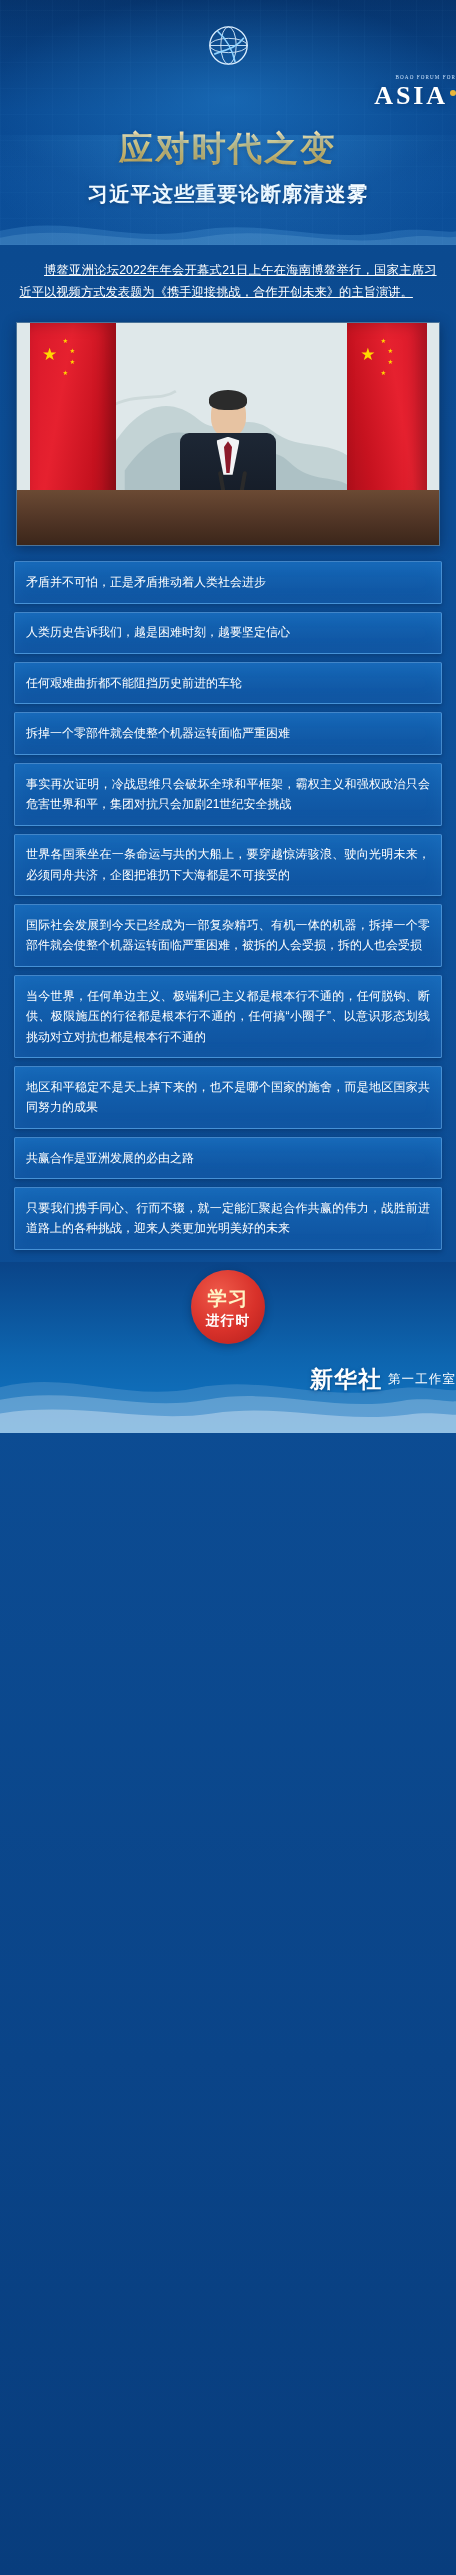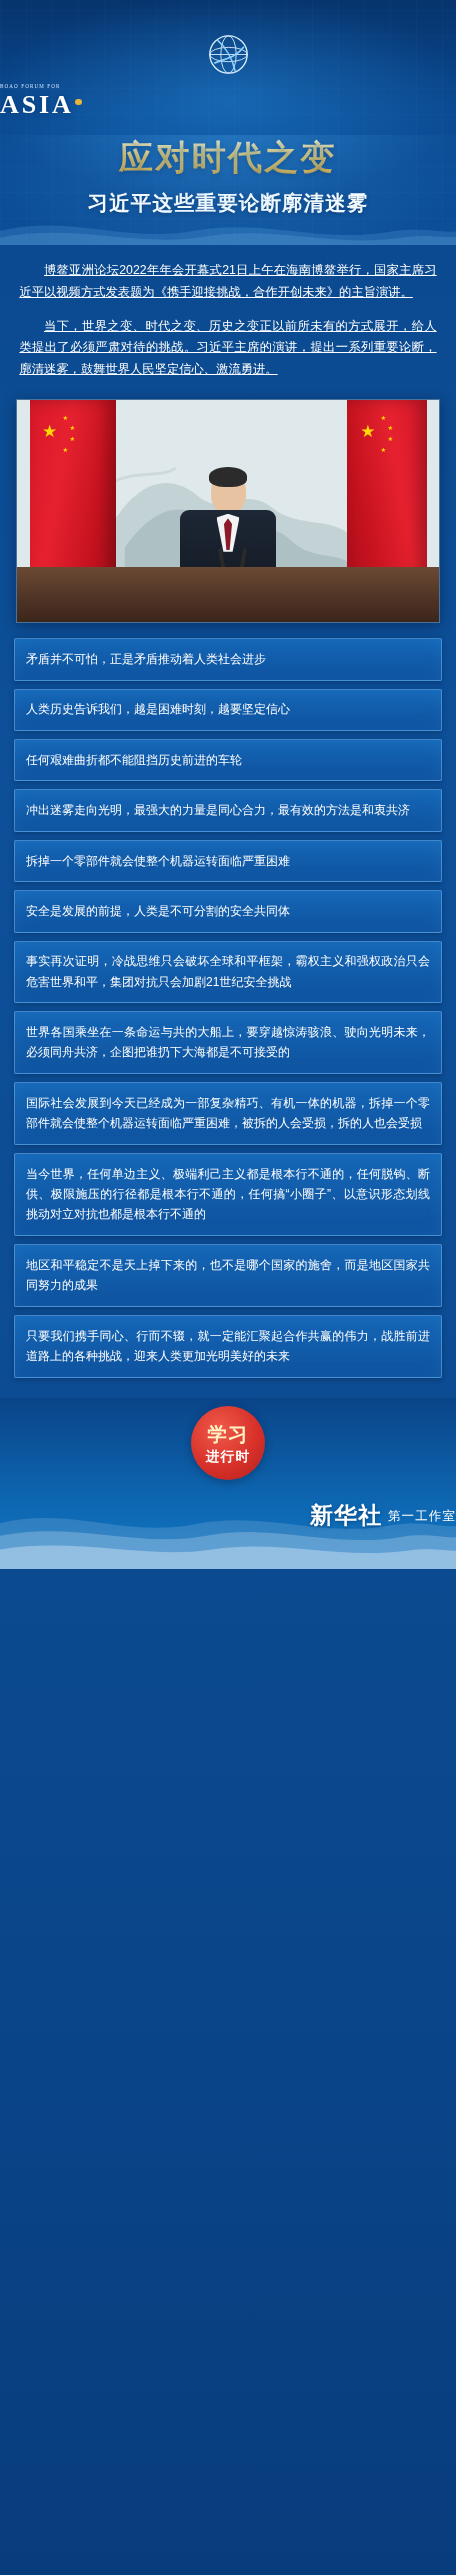--- a/index.html
+++ b/index.html
@@ -39,22 +39,22 @@
   .grid-lines {
     position: absolute;
     inset: 0;
     opacity: 0.25;
     background-image:
       repeating-linear-gradient(90deg, rgba(120,200,255,0.12) 0 0.6px, transparent 0.6px 26px),
       repeating-linear-gradient(0deg, rgba(120,200,255,0.10) 0 0.6px, transparent 0.6px 26px);
   }
   .logo-wrap {
     position: relative;
-    padding-top: 27px;
-    text-align: left;
+    padding-top: 18px;
+    text-align: right;
   }
   .globe-mark {
     width: 55px;
     height: 55px;
     margin: 0 auto;
     display: block;
   }
   .logo-sub {
     margin-top: 1.1px;
     font-size: 5.1px;
@@ -231,21 +231,21 @@
     background: linear-gradient(180deg, rgba(22,104,184,0.95) 0%, rgba(15,82,158,0.95) 100%);
     border: 0.6px solid rgba(130,200,255,0.45);
     border-radius: 1.7px;
     box-shadow: 0 1.1px 5.7px rgba(0,25,60,0.35), inset 0 0 17px rgba(80,180,255,0.10);
     color: #ffffff;
     font-size: 12px;
     line-height: 1.7;
     text-align: justify;
   }
   .card.last {
-    margin-bottom: 15px;
+    margin-bottom: 6px;
   }
   
   .footer {
     position: relative;
     height: 171px;
     background: linear-gradient(180deg, #0a4488 0%, #0d64ae 55%, #1277c4 100%);
     overflow: hidden;
   }
   .footer-waves {
     position: absolute;
@@ -335,21 +335,20 @@
     <div class="headline-2">习近平这些重要论断廓清迷雾</div>
 
     <svg class="wave" viewBox="0 0 800 70" preserveAspectRatio="none">
       <path d="M0,40 C120,10 220,62 340,40 C460,18 560,62 680,42 C740,32 780,46 800,40 L800,70 L0,70 Z" fill="rgba(120,200,255,0.18)"></path>
       <path d="M0,52 C130,26 240,70 360,50 C480,30 580,70 700,52 C750,44 780,54 800,50 L800,70 L0,70 Z" fill="rgba(160,220,255,0.15)"></path>
     </svg>
   </div>
 
   <div class="intro">
     <p>博鳌亚洲论坛2022年年会开幕式21日上午在海南博鳌举行，国家主席习近平以视频方式发表题为《携手迎接挑战，合作开创未来》的主旨演讲。</p>
-    <p>当下，世界之变、时代之变、历史之变正以前所未有的方式展开，给人类提出了必须严肃对待的挑战。习近平主席的演讲，提出一系列重要论断，廓清迷雾，鼓舞世界人民坚定信心、激流勇进。</p>
   </div>
 
   <div class="photo-wrap">
     <div class="photo">
       <svg class="photo-mountain" viewBox="0 0 744 390" preserveAspectRatio="none">
         <rect x="0" y="0" width="744" height="390" fill="#dfe8ea"></rect>
         <path d="M150,250 C200,150 260,120 320,170 C360,205 400,150 450,190 C500,230 560,200 600,250 L600,300 L150,300 Z" fill="#b9ccce" opacity="0.75"></path>
         <path d="M190,260 C240,190 290,175 340,215 C390,255 440,205 480,245 C520,285 560,265 590,290 L590,310 L190,310 Z" fill="#9fb6ba" opacity="0.6"></path>
         <path d="M160,150 C210,120 250,140 280,120" stroke="#cdd9da" stroke-width="5" fill="none"></path>
       </svg>
@@ -383,28 +382,27 @@
       <div class="mic m1"></div>
       <div class="mic m2"></div>
       <div class="desk"></div>
     </div>
   </div>
 
   <div class="cards">
     <div class="card">矛盾并不可怕，正是矛盾推动着人类社会进步</div>
     <div class="card">人类历史告诉我们，越是困难时刻，越要坚定信心</div>
     <div class="card">任何艰难曲折都不能阻挡历史前进的车轮</div>
-    <div class="card">冲出迷雾走向光明，最强大的力量是同心合力，最有效的方法是和衷共济</div>
     <div class="card">拆掉一个零部件就会使整个机器运转面临严重困难</div>
-    <div class="card">安全是发展的前提，人类是不可分割的安全共同体</div>
     <div class="card">事实再次证明，冷战思维只会破坏全球和平框架，霸权主义和强权政治只会危害世界和平，集团对抗只会加剧21世纪安全挑战</div>
     <div class="card">世界各国乘坐在一条命运与共的大船上，要穿越惊涛骇浪、驶向光明未来，必须同舟共济，企图把谁扔下大海都是不可接受的</div>
     <div class="card">国际社会发展到今天已经成为一部复杂精巧、有机一体的机器，拆掉一个零部件就会使整个机器运转面临严重困难，被拆的人会受损，拆的人也会受损</div>
     <div class="card">当今世界，任何单边主义、极端利己主义都是根本行不通的，任何脱钩、断供、极限施压的行径都是根本行不通的，任何搞“小圈子”、以意识形态划线挑动对立对抗也都是根本行不通的</div>
     <div class="card">地区和平稳定不是天上掉下来的，也不是哪个国家的施舍，而是地区国家共同努力的成果</div>
+    <div class="card">共赢合作是亚洲发展的必由之路</div>
     <div class="card last">只要我们携手同心、行而不辍，就一定能汇聚起合作共赢的伟力，战胜前进道路上的各种挑战，迎来人类更加光明美好的未来</div>
   </div>
 
   <div class="footer">
     <svg class="footer-waves" viewBox="0 0 800 150" preserveAspectRatio="none">
       <path d="M0,70 C120,40 220,96 340,72 C460,48 560,96 680,74 C740,64 780,80 800,74 L800,150 L0,150 Z" fill="rgba(255,255,255,0.14)"></path>
       <path d="M0,92 C130,66 240,114 360,92 C480,70 580,114 700,94 C750,86 780,98 800,94 L800,150 L0,150 Z" fill="rgba(255,255,255,0.22)"></path>
       <path d="M0,116 C140,94 250,134 370,116 C490,98 590,134 710,118 C756,112 784,120 800,118 L800,150 L0,150 Z" fill="rgba(255,255,255,0.32)"></path>
     </svg>
 

